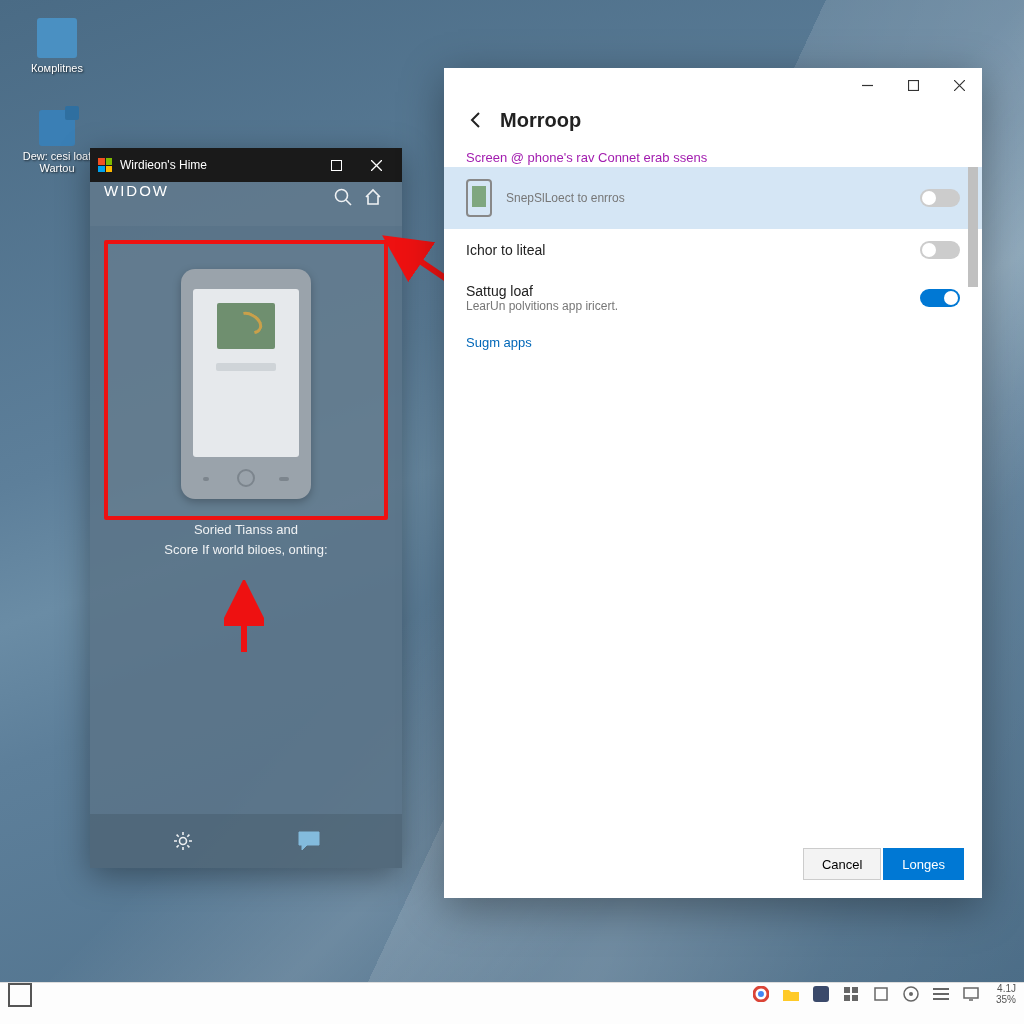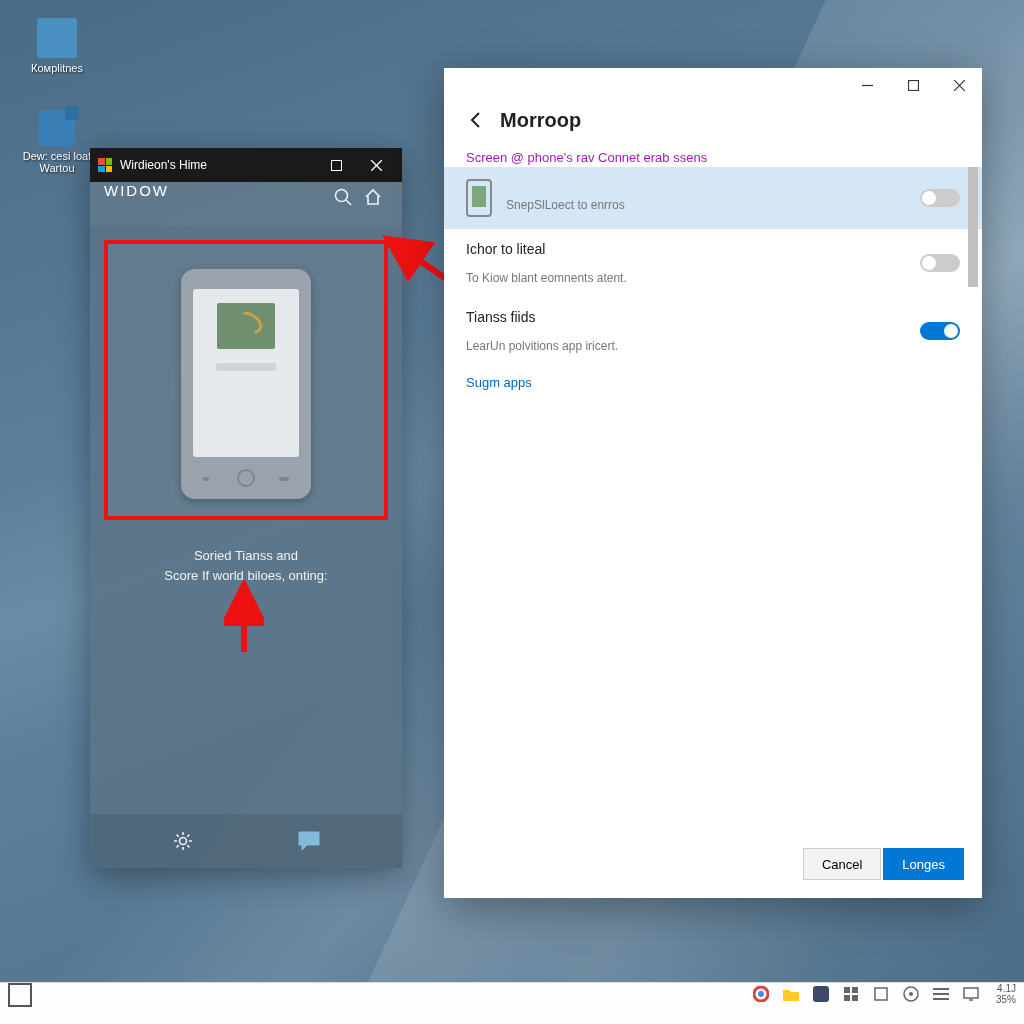--- a/index.html
+++ b/index.html
@@ -50,21 +50,21 @@
 .red-box { border: 4px solid #e11; border-radius: 2px; padding: 18px 10px 10px; background: rgba(255,255,255,0.05); height: 280px; display:flex; align-items:center; justify-content:center; }
 .phone-illus { width: 130px; height: 230px; background: #9aa3ab; border-radius: 14px; position:relative; box-shadow: 0 3px 8px rgba(0,0,0,0.25); }
 .phone-illus .screen { position:absolute; left:12px; right:12px; top:20px; bottom:42px; background:#e6e9ec; border-radius:3px; display:flex; flex-direction:column; align-items:center; justify-content:flex-start; padding-top:14px; }
 .phone-illus .screen .pic { width:58px; height:46px; background:#6f8f6f; position:relative; border-radius:2px; overflow:hidden; }
 .phone-illus .screen .pic::before { content:""; position:absolute; left:18px; top:10px; width:22px; height:14px; border:3px solid #c9a04a; border-left-color:transparent; border-bottom-color:transparent; border-radius:50%; transform:rotate(30deg); }
 .phone-illus .screen .bar { width:60px; height:8px; background:#cfd4d8; margin-top:14px; border-radius:2px; }
 .phone-illus .homebtn { position:absolute; bottom:12px; left:50%; transform:translateX(-50%); width:18px; height:18px; border:2px solid #7c858d; border-radius:50%; }
 .phone-illus .dot-l { position:absolute; bottom:18px; left:22px; width:6px; height:4px; background:#7c858d; border-radius:2px; }
 .phone-illus .dot-r { position:absolute; bottom:18px; right:22px; width:10px; height:4px; background:#7c858d; border-radius:2px; }
 
-.pw-subtext { margin-top: 26px; text-align:center; font-size: 13px; line-height: 1.5; color: rgba(255,255,255,0.9); padding: 0 18px; }
+.pw-subtext { text-align:center; font-size: 13px; line-height: 1.5; color: rgba(255,255,255,0.9); padding: 0 18px; }
 
 .pw-bottombar { position:absolute; left:0; right:0; bottom:0; height:54px; background: rgba(0,0,0,0.1); display:flex; align-items:center; justify-content:space-around; padding: 0 30px; }
 .pw-bottombar .bicon { width:40px; height:40px; display:flex; align-items:center; justify-content:center; cursor:pointer; opacity:0.9; }
 
 
 .arrow { position:absolute; pointer-events:none; }
 .arrow svg { display:block; }
 
 
 .settings-window {
@@ -86,21 +86,21 @@
 .sw-scroll { position:absolute; right:4px; top:0; width:10px; height:420px; }
 .sw-scroll .thumb { position:absolute; top:0; width:10px; height:120px; background:#c0c0c0; border-radius:0; }
 
 .setting-row { padding: 12px 22px; display:flex; align-items:center; gap:14px; }
 .setting-row.hl { background:#d5e6f5; }
 .setting-row .ricon { width:30px; height:40px; flex-shrink:0; display:flex; align-items:center; justify-content:center; }
 .setting-row .ricon.ph { border:2px solid #888; border-radius:4px; height:38px; width:26px; position:relative; }
 .setting-row .ricon.ph::after{ content:""; position:absolute; left:4px; right:4px; top:5px; bottom:8px; background:#7fa77f; }
 .setting-row .txt { flex:1; }
 .setting-row .txt .t1 { font-size:14px; color:#222; font-weight:500; }
-.setting-row .txt .t2 { font-size:12px; color:#777; margin-top:14px; }
+.setting-row .txt .t2 { font-size:12px; color:#777; margin-top:0; }
 .toggle { width:40px; height:18px; border-radius:10px; background:#ccc; position:relative; cursor:pointer; flex-shrink:0; }
 .toggle::after { content:""; position:absolute; top:2px; width:14px; height:14px; border-radius:50%; background:#fff; }
 .toggle.off::after { left:2px; }
 .toggle.on { background:#0078d4; }
 .toggle.on::after { right:2px; }
 
 .sw-link { padding: 10px 22px; font-size:13px; color:#0067b8; cursor:pointer; }
 
 .sw-footer { height:56px; border-top:0; display:flex; align-items:center; justify-content:flex-end; gap:2px; padding: 0 18px 12px; }
 .sw-footer button { height:32px; padding: 0 18px; font-size:13px; border:1px solid #ccc; background:#f3f3f3; cursor:pointer; }
@@ -249,27 +249,26 @@
       <div class="setting-row hl">
         <div class="ricon ph"></div>
         <div class="txt">
           <div class="t2">SnepSlLoect to enrros</div>
         </div>
         <div class="toggle off"></div>
       </div>
       <div class="setting-row">
         <div class="txt">
           <div class="t1">Ichor to liteal</div>
-          <div class="t2">To Kiow blant eomnents atent.</div>
         </div>
         <div class="toggle off"></div>
       </div>
       <div class="setting-row">
         <div class="txt">
-          <div class="t1">Tianss fiids</div>
+          <div class="t1">Sattug loaf</div>
           <div class="t2">LearUn polvitions app iricert.</div>
         </div>
         <div class="toggle on"></div>
       </div>
       <div class="sw-link">Sugm apps</div>
 
       <div class="sw-scroll">
           <div class="thumb"></div>
         </div>
     </div>

